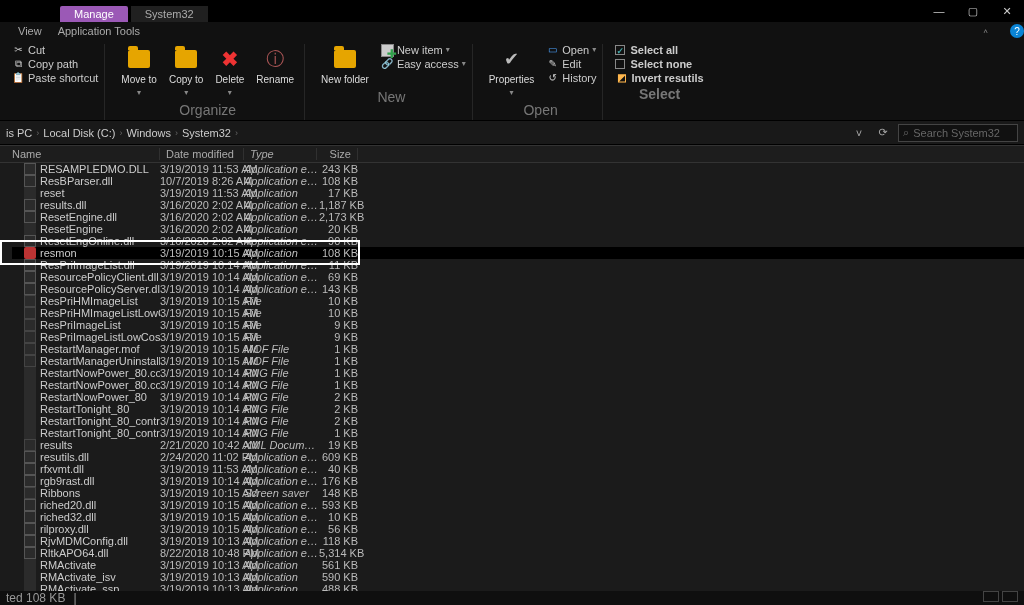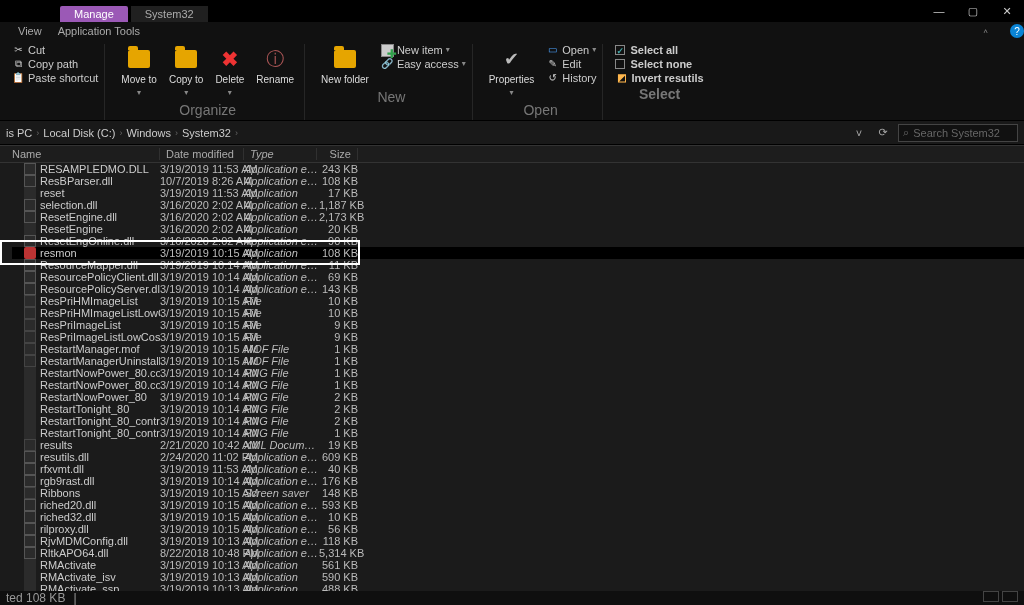--- a/index.html
+++ b/index.html
@@ -268,21 +268,21 @@
         <span class="fi fi-exe2"></span>
         <span>reset</span>
       </div>
       <div class="c-date">3/19/2019 11:53 AM</div>
       <div class="c-type">Application</div>
       <div class="c-size">17 KB</div>
     </div>
     <div class="row">
       <div class="c-name">
         <span class="fi fi-dll"></span>
-        <span>selection.dll</span>
+        <span>results.dll</span>
       </div>
       <div class="c-date">3/16/2020 2:02 AM</div>
       <div class="c-type">Application exten...</div>
       <div class="c-size">1,187 KB</div>
     </div>
     <div class="row">
       <div class="c-name">
         <span class="fi fi-dll"></span>
         <span>ResetEngine.dll</span>
       </div>
@@ -313,21 +313,21 @@
         <span class="fi fi-res"></span>
         <span>resmon</span>
       </div>
       <div class="c-date">3/19/2019 10:15 AM</div>
       <div class="c-type">Application</div>
       <div class="c-size">108 KB</div>
     </div>
     <div class="row">
       <div class="c-name">
         <span class="fi fi-dll"></span>
-        <span>ResourceMapper.dll</span>
+        <span>ResPriImageList.dll</span>
       </div>
       <div class="c-date">3/19/2019 10:14 AM</div>
       <div class="c-type">Application exten...</div>
       <div class="c-size">11 KB</div>
     </div>
     <div class="row">
       <div class="c-name">
         <span class="fi fi-dll"></span>
         <span>ResourcePolicyClient.dll</span>
       </div>

